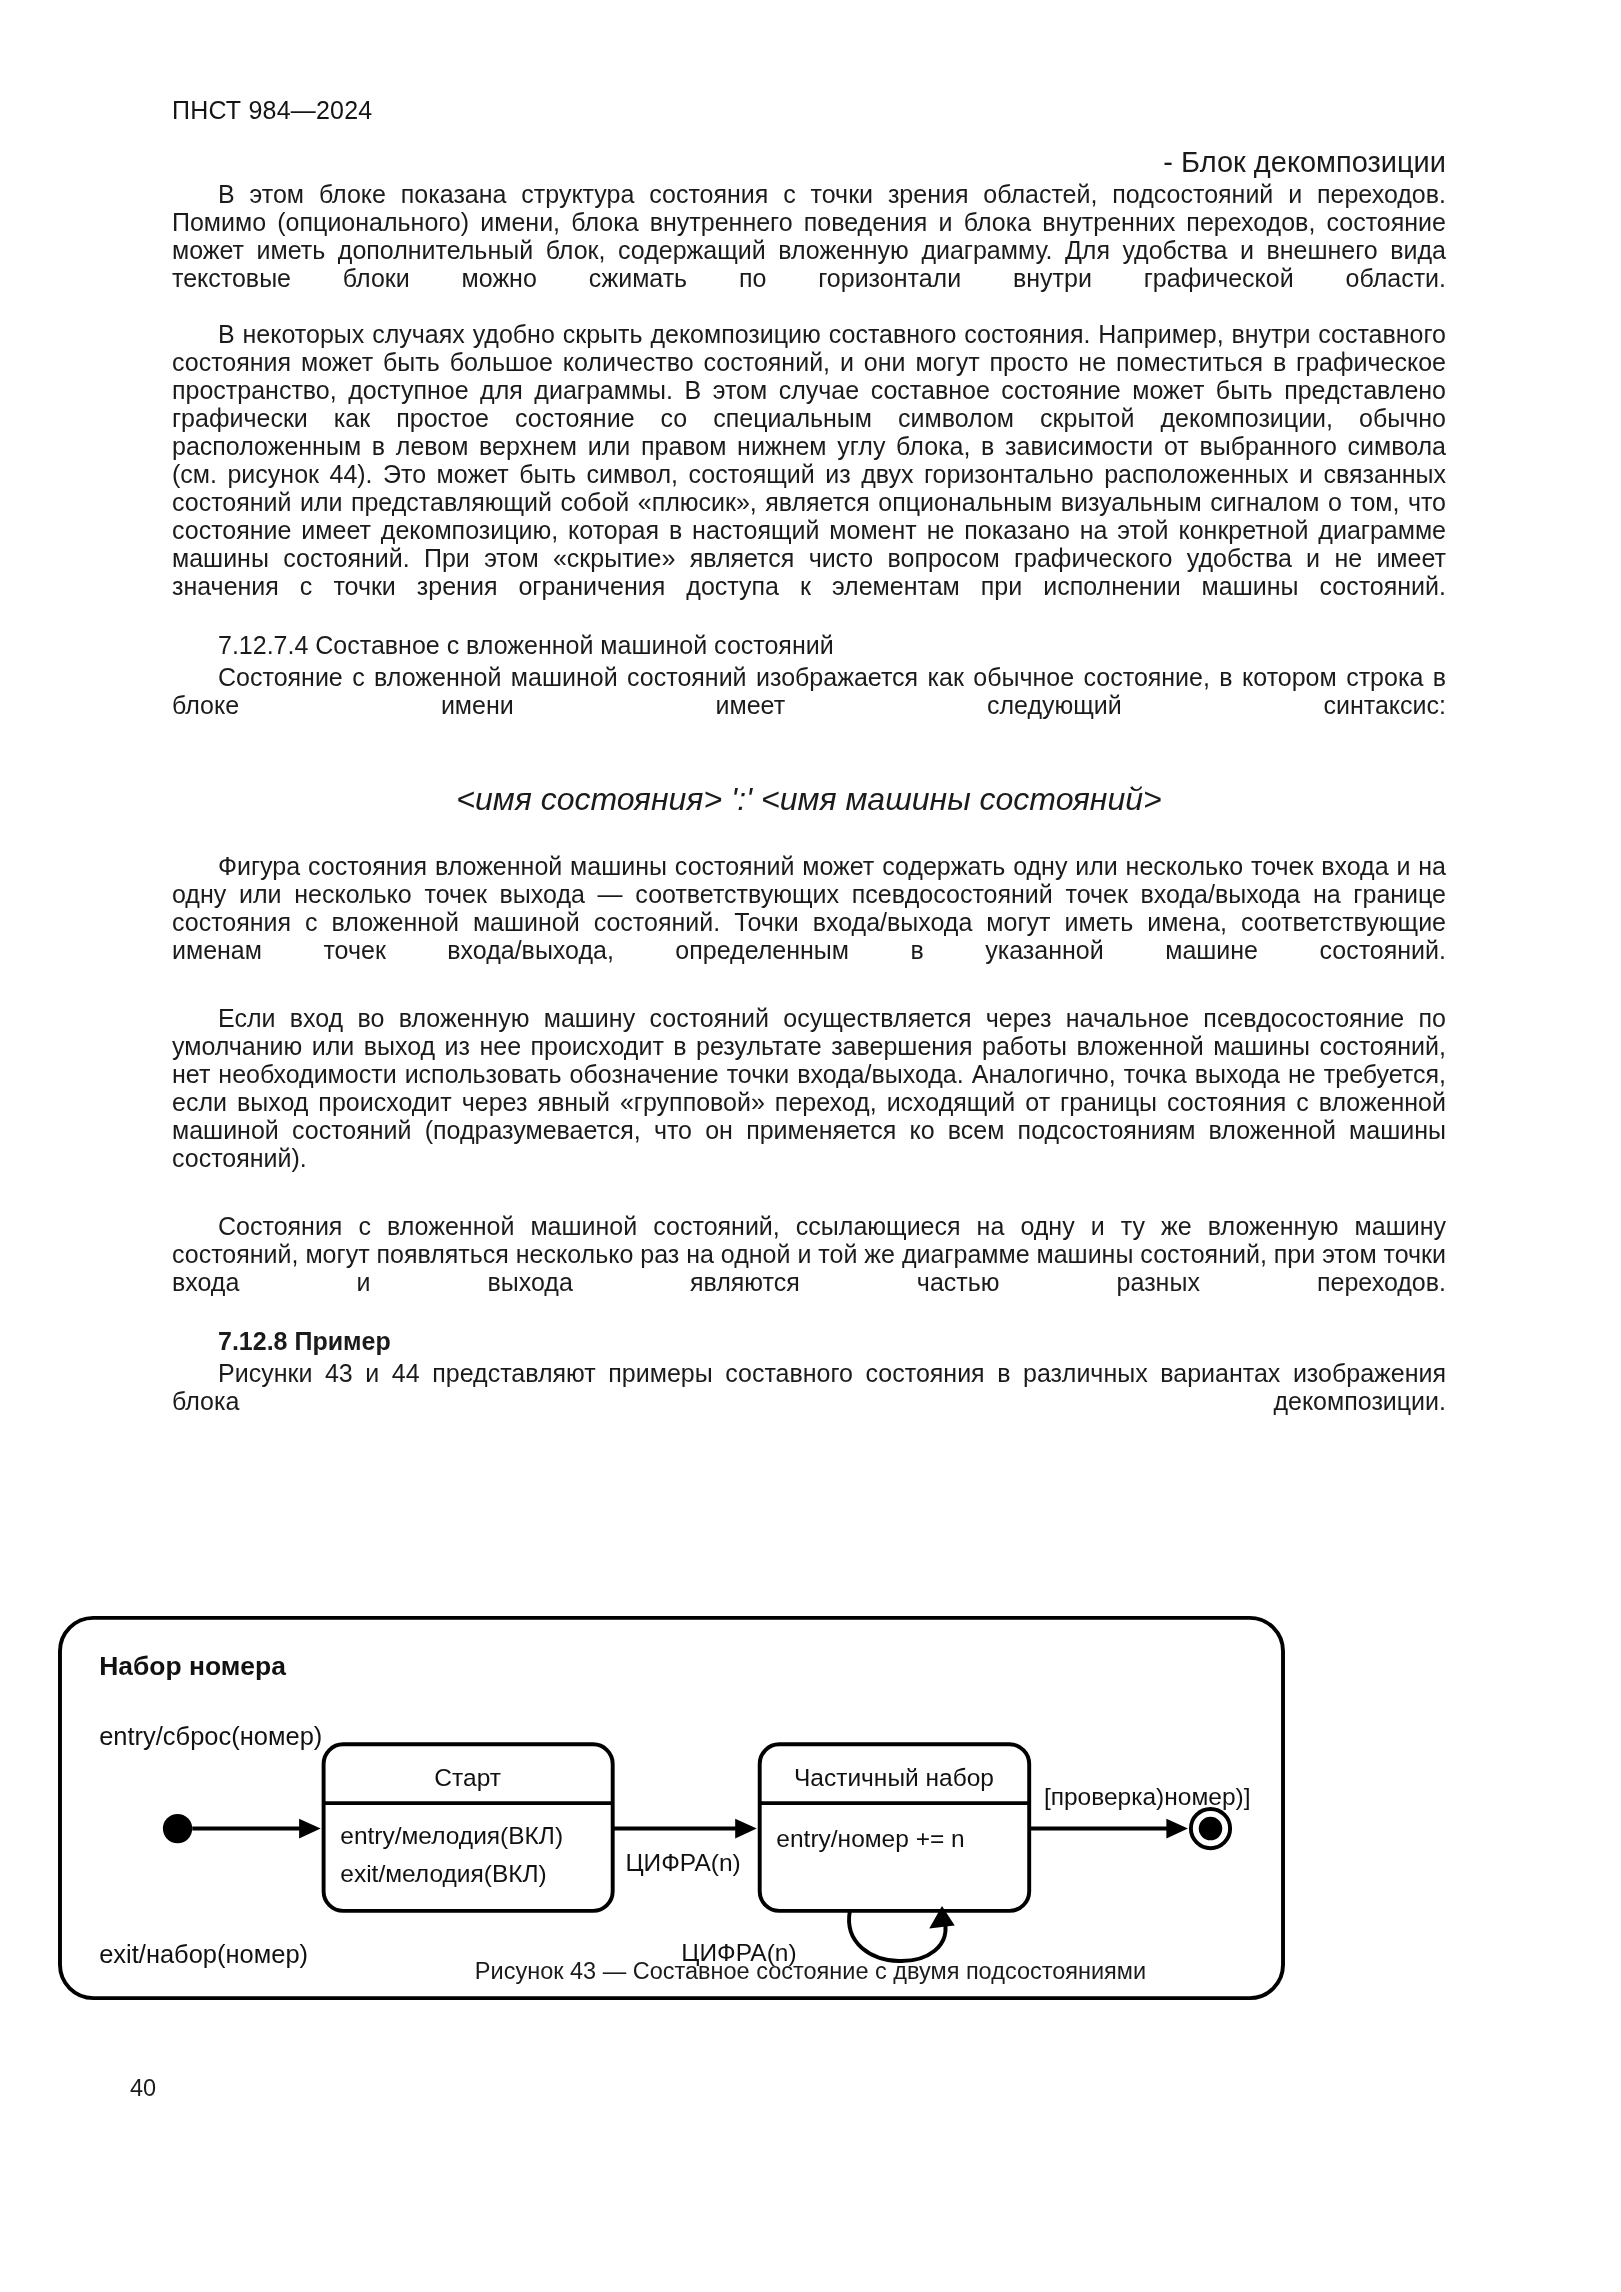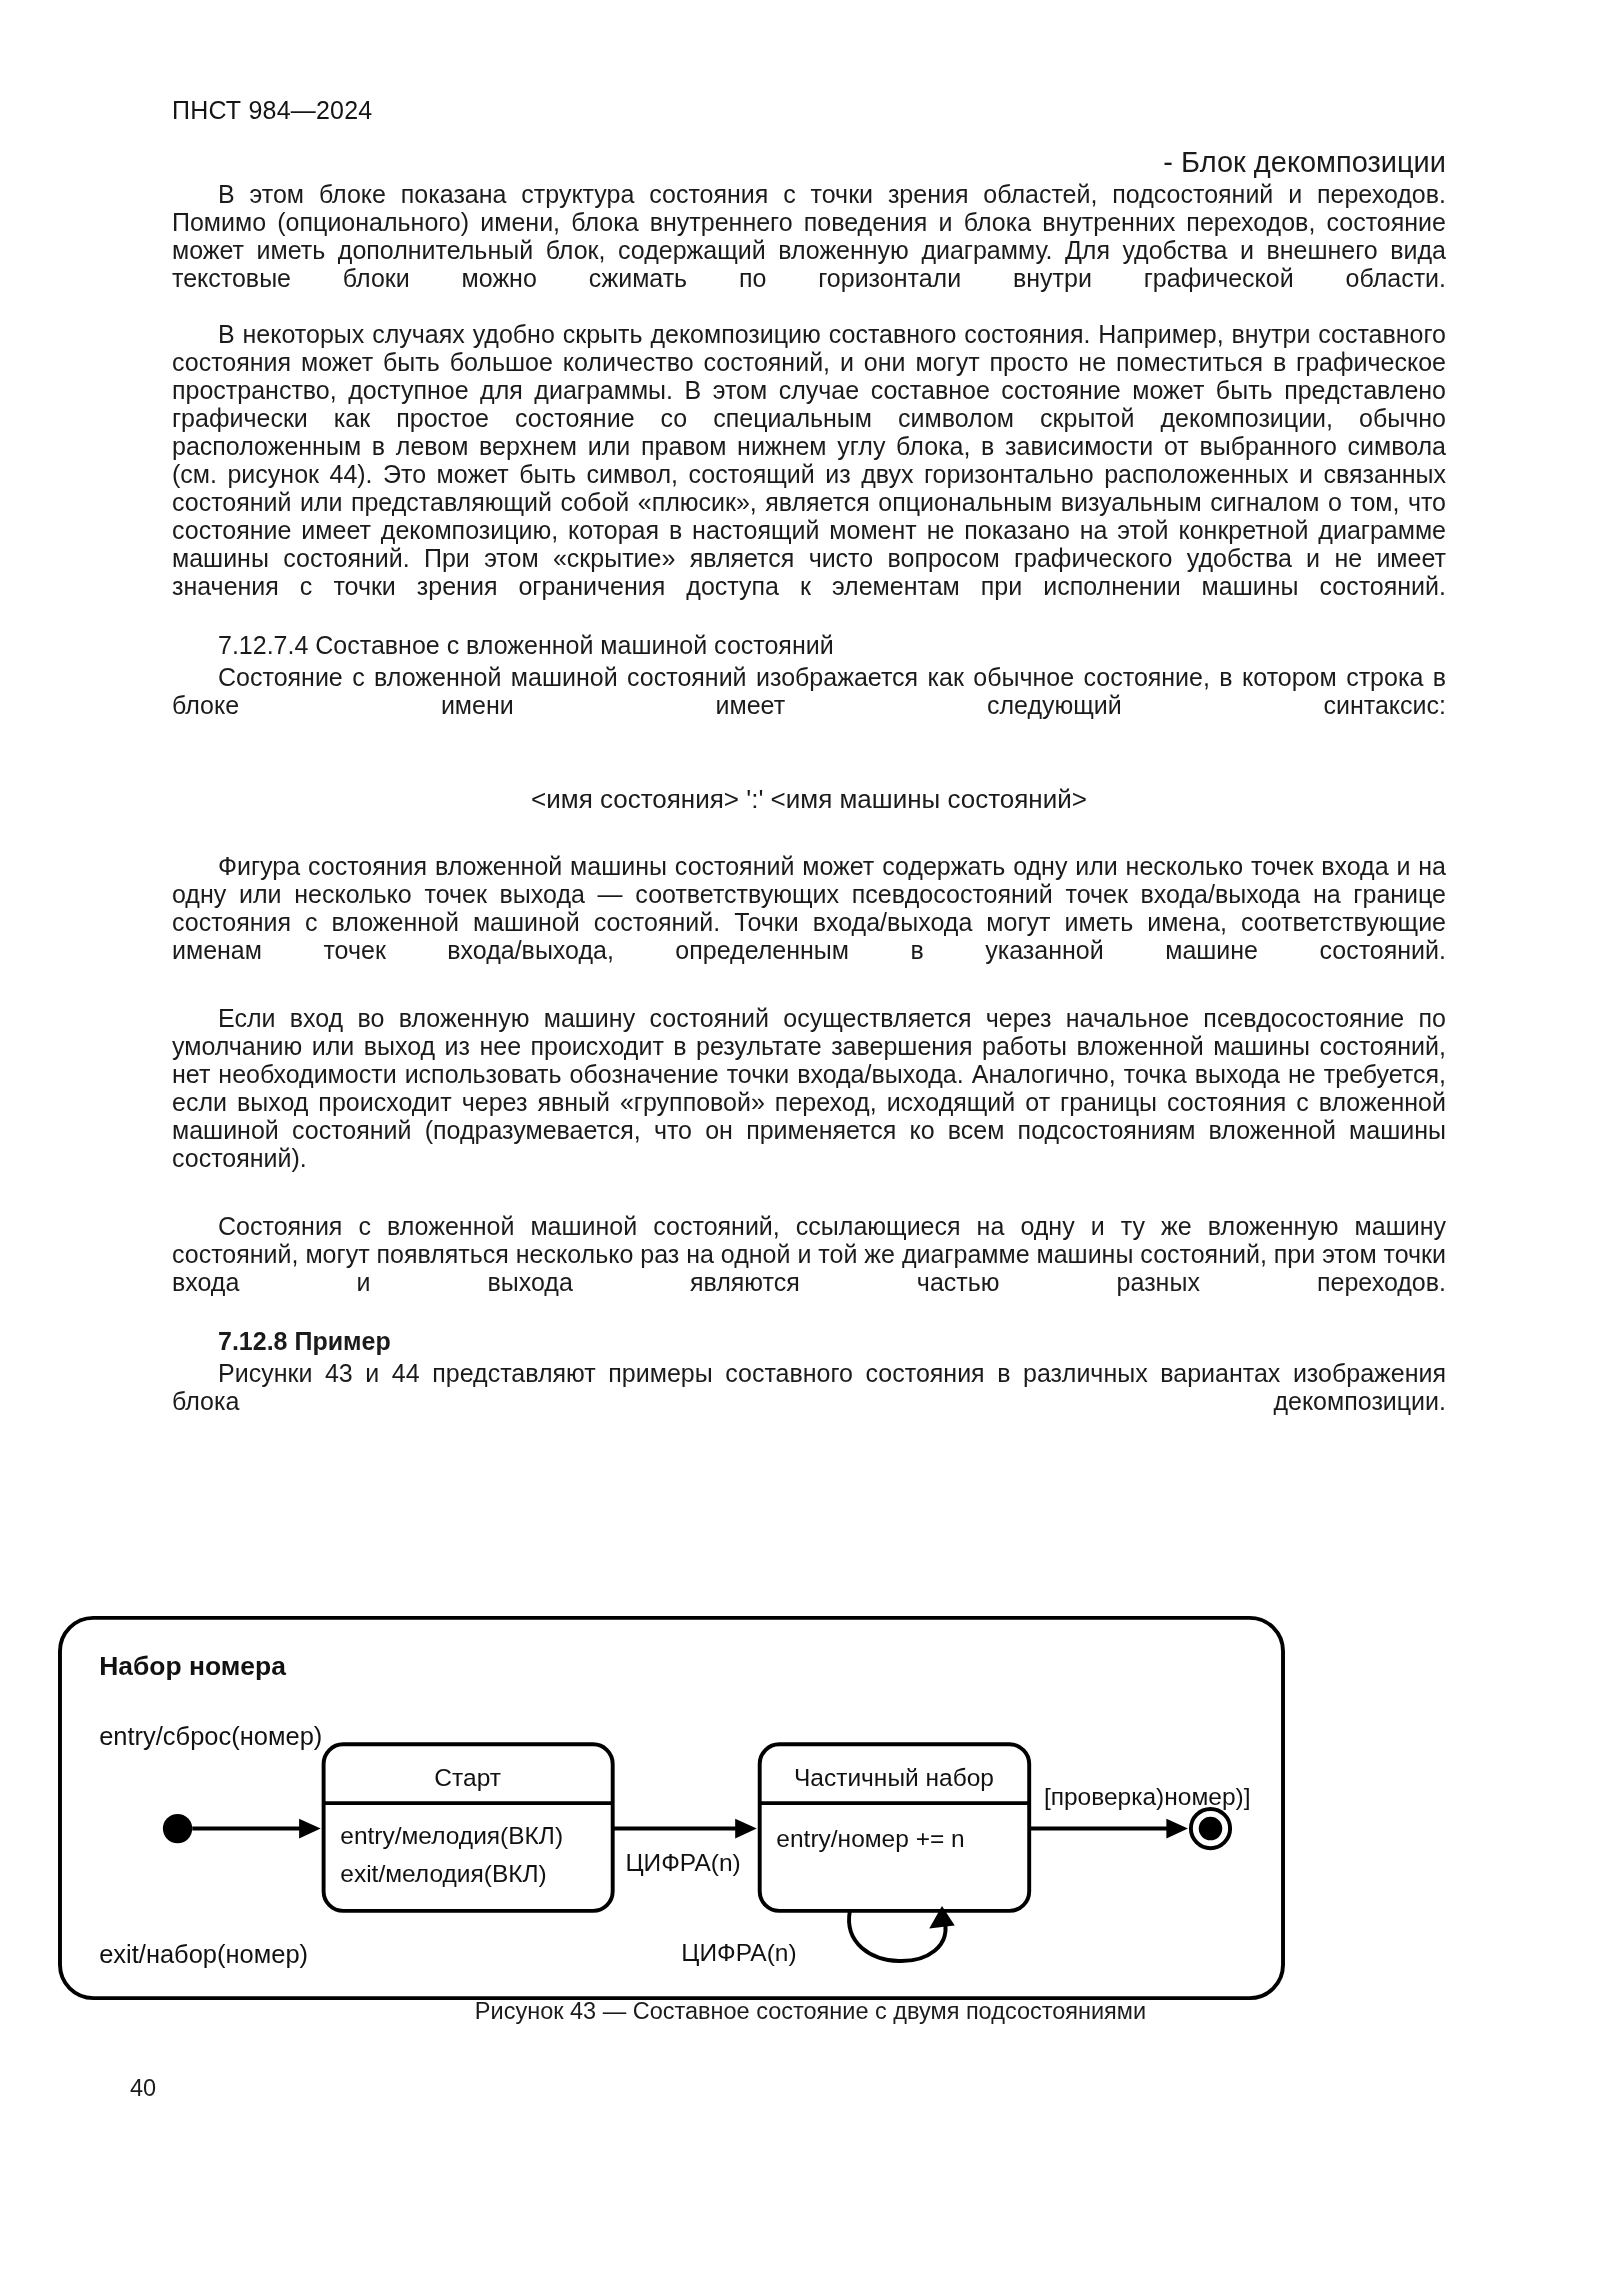--- a/index.html
+++ b/index.html
@@ -73,24 +73,25 @@
   .bullet-line {
     font-size: 29px;
     line-height: 35px;
     margin: 0;
     text-align: right;
     text-indent: 0;
     padding-left: 0;
   }
 
   .syntax-line {
-    font-size: 26px;
+    font-size: 32px;
     line-height: 35px;
     margin: 0;
     text-align: center;
+    font-style: italic;
     white-space: nowrap;
   }
 
   .spacer-s { height: 11.8px; }
   .spacer-l { height: 35px; }
 
   
   .figure {
     position: absolute;
     left: 0;
@@ -99,21 +100,21 @@
   }
   .figure-canvas {
     position: relative;
     margin: 0 auto;
     width: 1235px;
     height: 392px;
   }
   .figure-caption {
     position: absolute;
     left: 0;
-    top: 1998px;
+    top: 1958px;
     width: 1621px;
     text-align: center;
     font-size: 23.5px;
     color: #1b1b1b;
   }
 
   
   .page-number {
     position: absolute;
     left: 130px;

